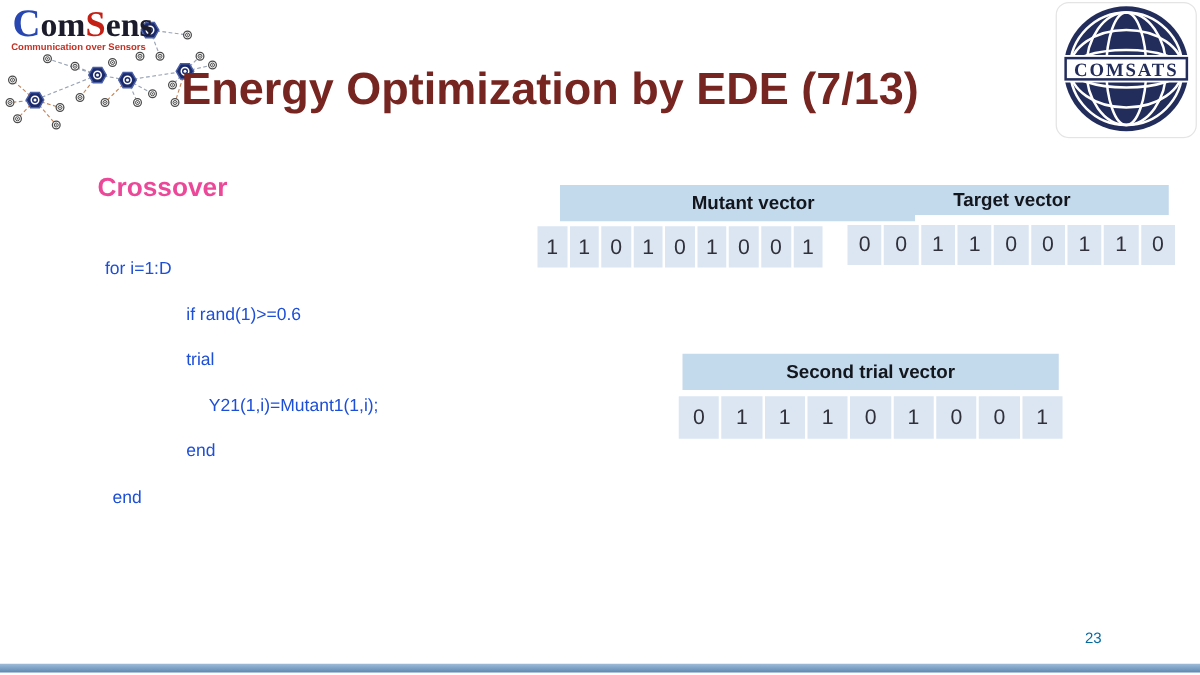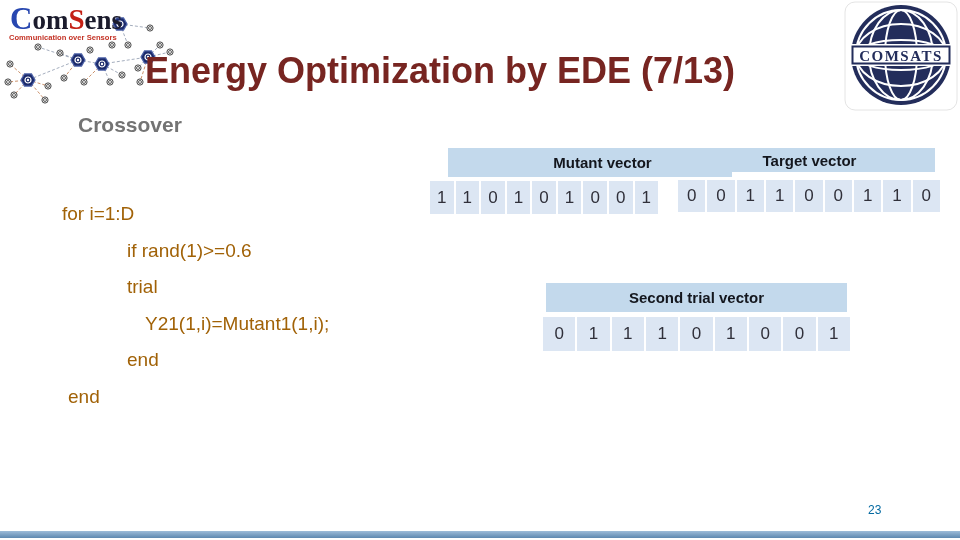--- a/index.html
+++ b/index.html
@@ -4,22 +4,22 @@
 <style>
   html,body{margin:0;padding:0;background:#ffffff;}
   .slide{position:relative;width:960px;height:540px;background:#ffffff;overflow:hidden;
          font-family:"Liberation Sans",sans-serif;}
 
   
   .title{position:absolute;left:130px;top:50px;width:620px;text-align:center;
          font-size:36px;font-weight:bold;color:#772521;}
 
   
-  .heading{position:absolute;left:78px;top:113px;font-size:21px;font-weight:bold;color:#737373;text-align:center;}
-  .code{position:absolute;left:62px;top:196px;font-size:19px;color:#a16207;line-height:36.5px;}
+  .heading{position:absolute;left:78px;top:139px;font-size:21px;font-weight:bold;color:#ec4899;text-align:center;}
+  .code{position:absolute;left:84px;top:196px;font-size:14px;color:#1d4ed8;line-height:36.5px;}
   .code .ind1{padding-left:6px;}
   .code .ind2{padding-left:65px;}
   .code .ind3{padding-left:83px;}
 
   
   .vec-header{position:absolute;background:#c3d9ec;color:#13161d;font-weight:bold;font-size:15px;
               display:flex;align-items:center;justify-content:center;}
   .vec-cells{position:absolute;display:flex;gap:2px;}
   .vec-cells .cell{flex:1;background:#dce6f3;display:flex;align-items:center;justify-content:center;
                    font-size:17px;color:#30303a;}

